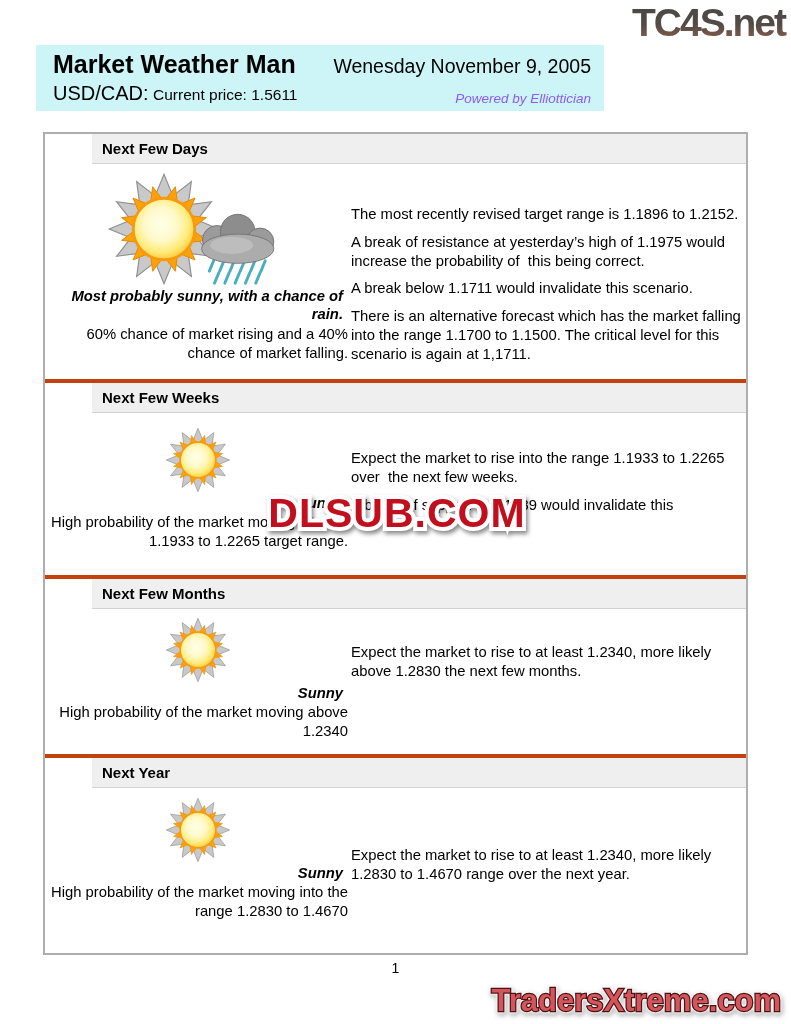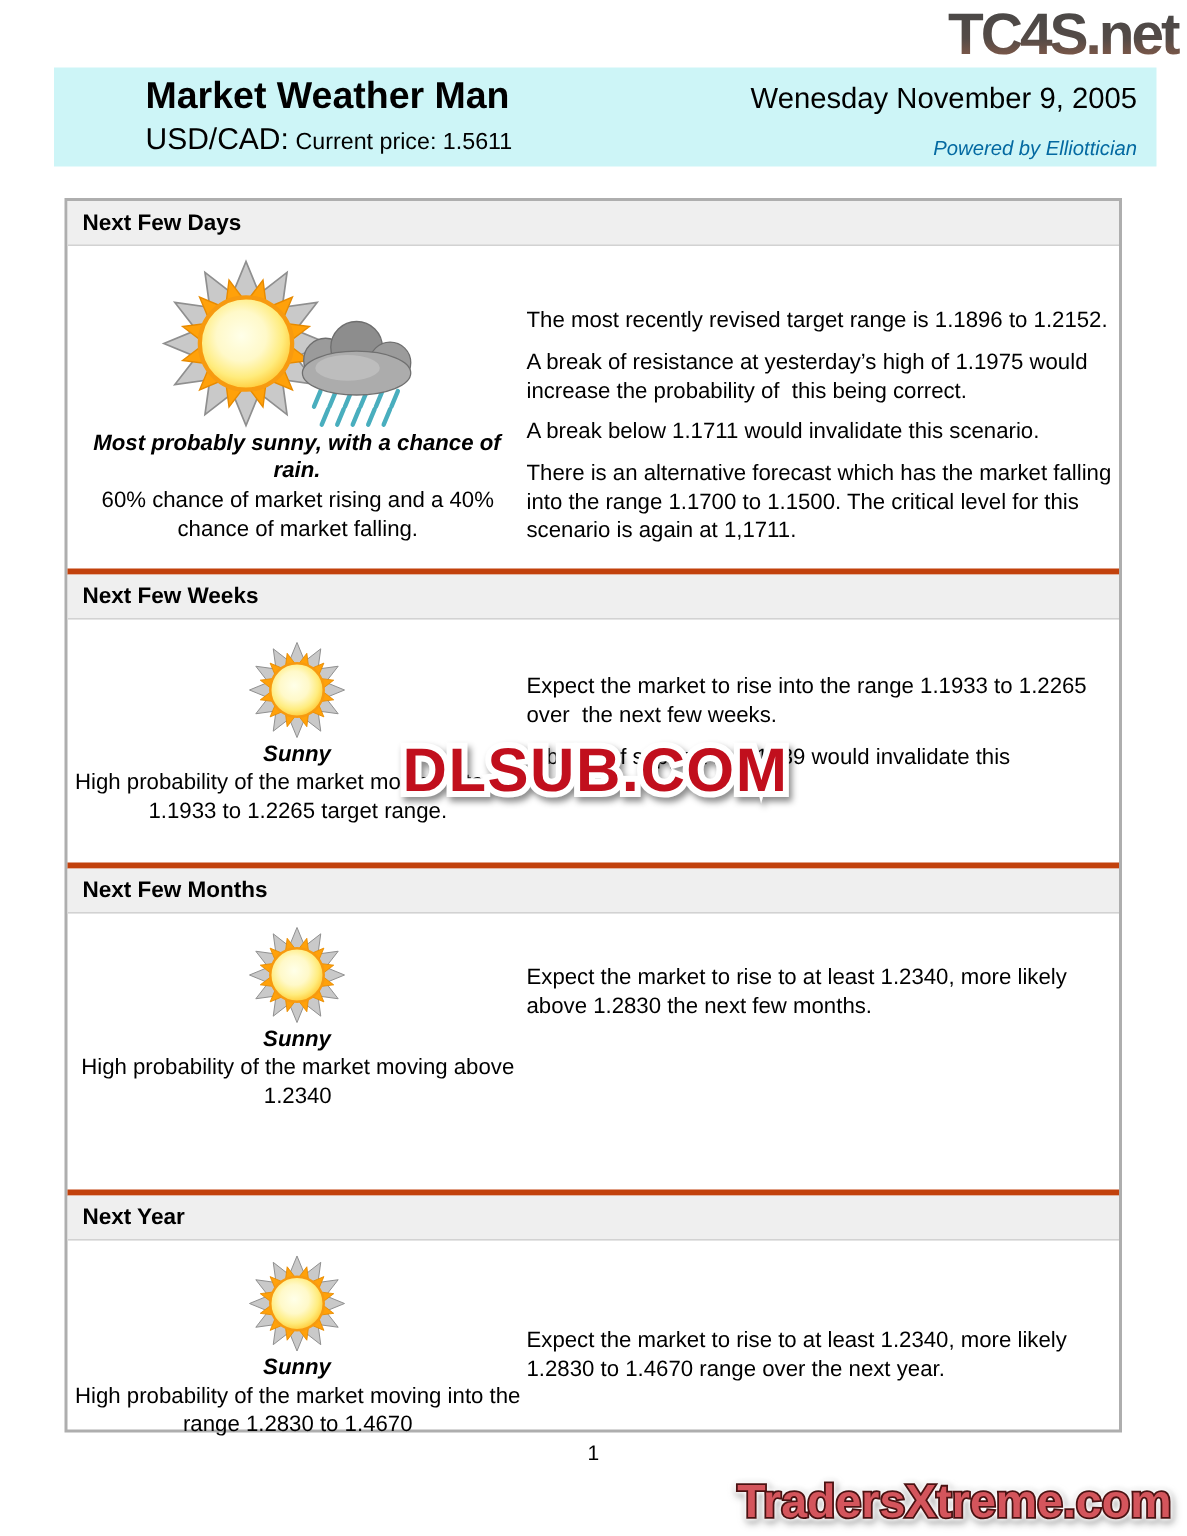--- a/index.html
+++ b/index.html
@@ -4,45 +4,45 @@
 <style>
   html,body{margin:0;padding:0;}
   body{
     width:791px;height:1024px;position:relative;background:#fff;
     font-family:"Liberation Sans",sans-serif;color:#000;overflow:hidden;
   }
   
   .tc4s{position:absolute;top:0;right:4px;}
   
   .band{
-    position:absolute;left:36px;top:45px;width:735px;height:66px;
-    background:#cdf5f7;display:flex;justify-content:space-between;box-sizing:border-box;padding-left:44px;
+    position:absolute;left:36px;top:45px;width:568px;height:66px;
+    background:#cdf5f7;display:flex;justify-content:space-between;box-sizing:border-box;
   }
   .band-left{padding:5px 0 0 17px;}
   .band-title{font-size:25px;font-weight:bold;letter-spacing:0;}
   .band-pair-row{margin-top:3px;}
   .pair{font-size:20px;}
   .price{font-size:15.5px;}
   .band-right{padding:10px 13px 0 0;text-align:right;}
   .band-date{font-size:19.5px;}
-  .powered{margin-top:13px;font-style:italic;color:#0369a1;font-size:13.5px;}
+  .powered{margin-top:13px;font-style:italic;color:#8b5cf6;font-size:13.5px;}
   
   .main-box{
     position:absolute;left:43px;top:132px;width:705px;height:823px;
     border:2px solid #aeaeae;box-sizing:border-box;background:#fff;
   }
   .section{box-sizing:border-box;overflow:hidden;}
   .section + .section{border-top:4px solid #c2410c;}
-  .sec-1{height:245px}.sec-2{height:196px}.sec-3{height:218px}.sec-4{height:199px}
+  .sec-1{height:245px}.sec-2{height:196px}.sec-3{height:179px}.sec-4{height:199px}
   .section-header{
     height:30px;line-height:29px;background:#efefef;border-bottom:1px solid #d2d2d2;
-    padding-left:10px;font-weight:bold;font-size:15px;box-sizing:border-box;
+    padding-left:10px;font-weight:bold;font-size:15px;box-sizing:border-box;margin-left:47px;
   }
   .section-content{display:flex;}
-  .left-col{width:306px;text-align:center;box-sizing:border-box;}
+  .left-col{width:306px;text-align:right;box-sizing:border-box;}
   .right-col{width:394px;box-sizing:border-box;padding-right:4px;font-size:14.8px;}
   .right-col p{margin:0 0 9px 0;line-height:1.27;white-space:pre-wrap;}
   .caption-bold{font-weight:bold;font-style:italic;font-size:14.8px;line-height:1.25;margin:1px 8px 0 8px;}
   .caption{font-size:14.8px;line-height:1.27;margin:1px 3px 0 4px;}
   .s1-left{padding-top:8px;}
   .s2-left{padding-top:14px;}
   .s3-left{padding-top:8px;}
   .s4-left{padding-top:9px;}
   .s1-right{padding-top:41px;}
   .s2-right{padding-top:36px;}

